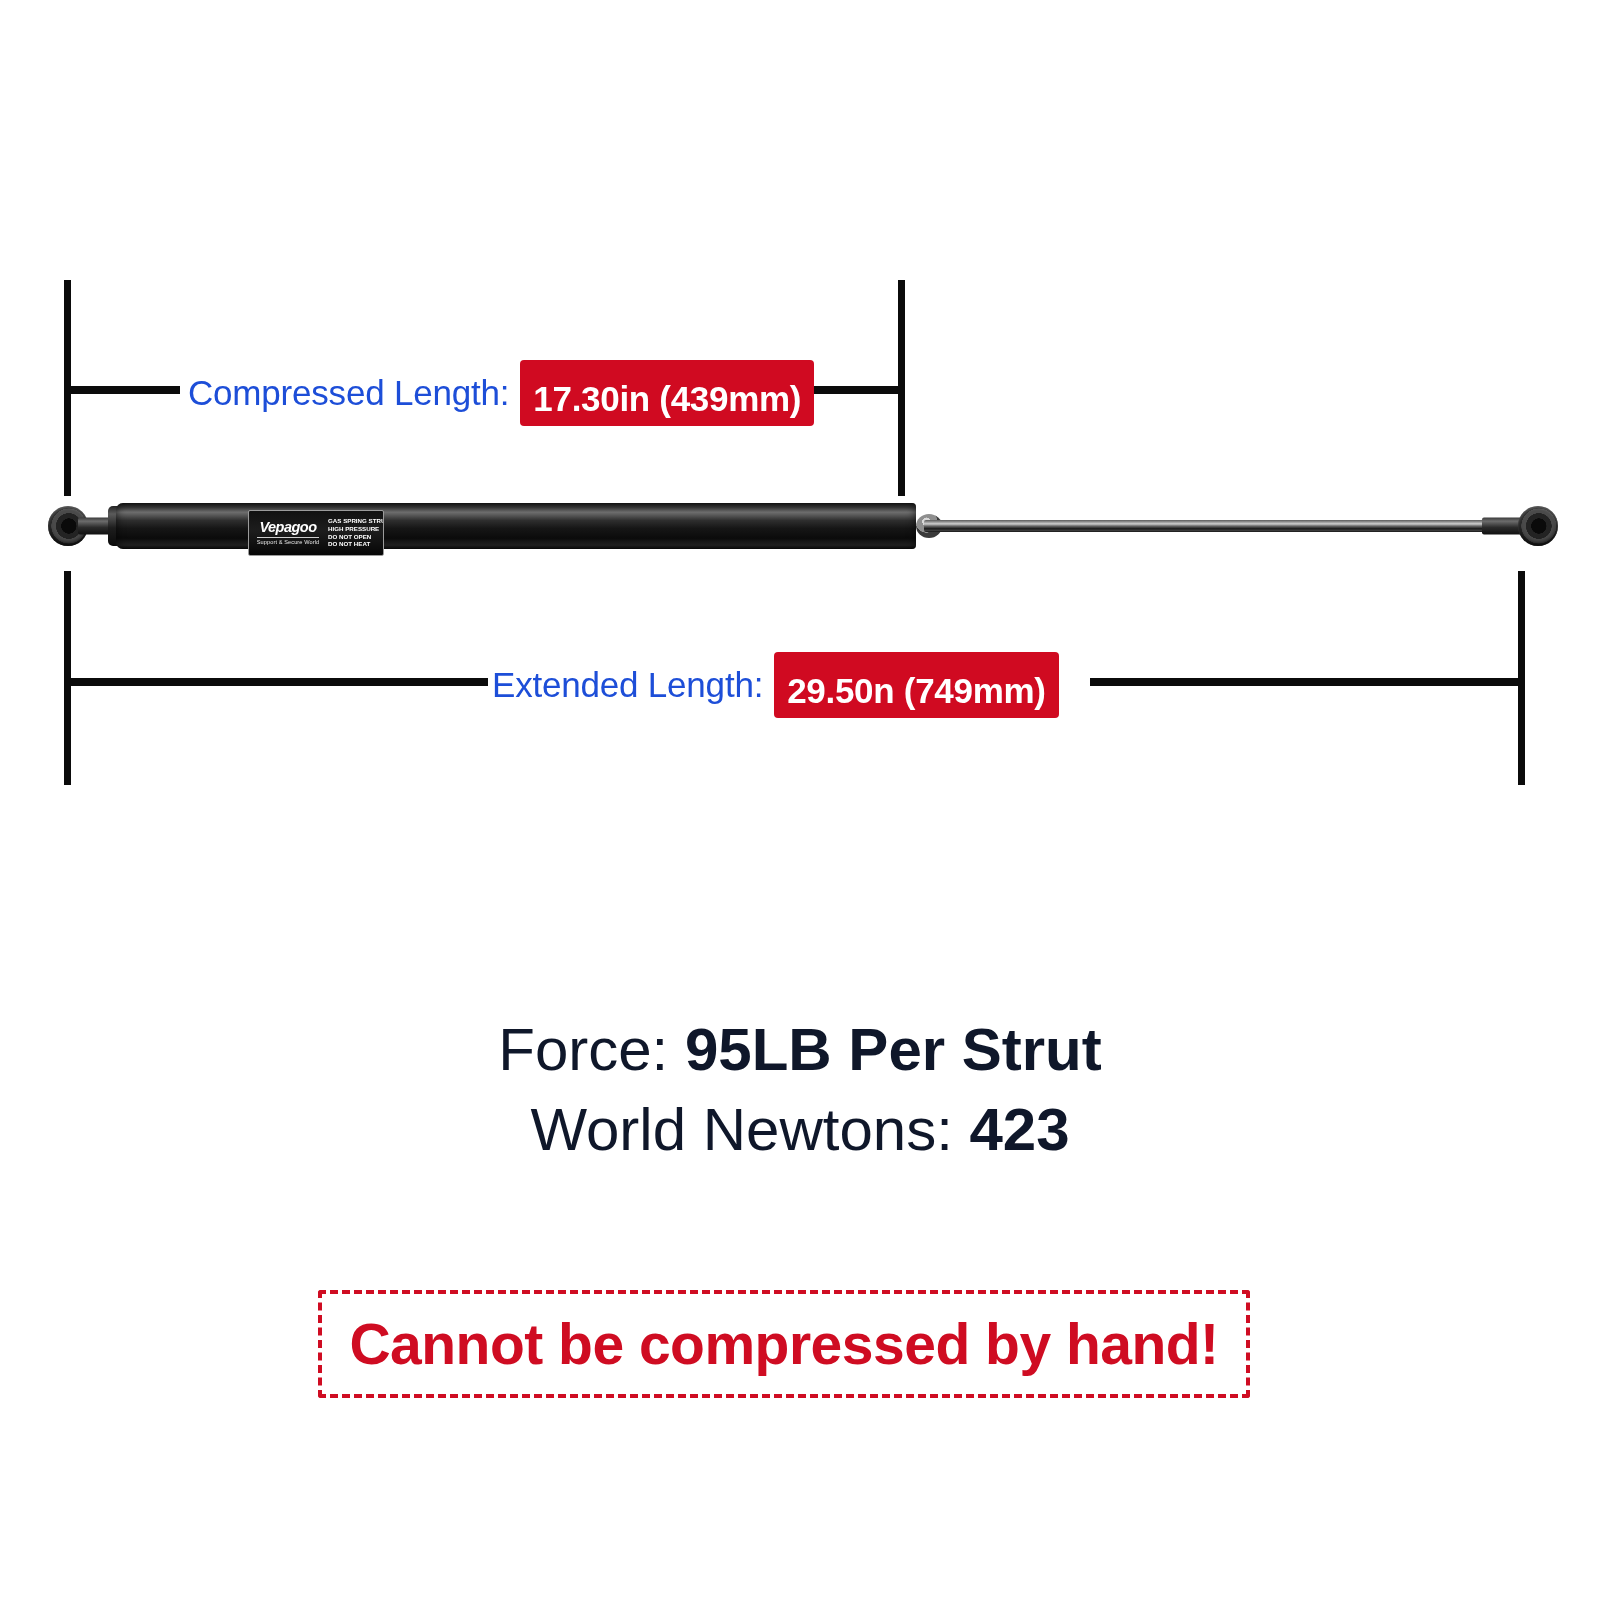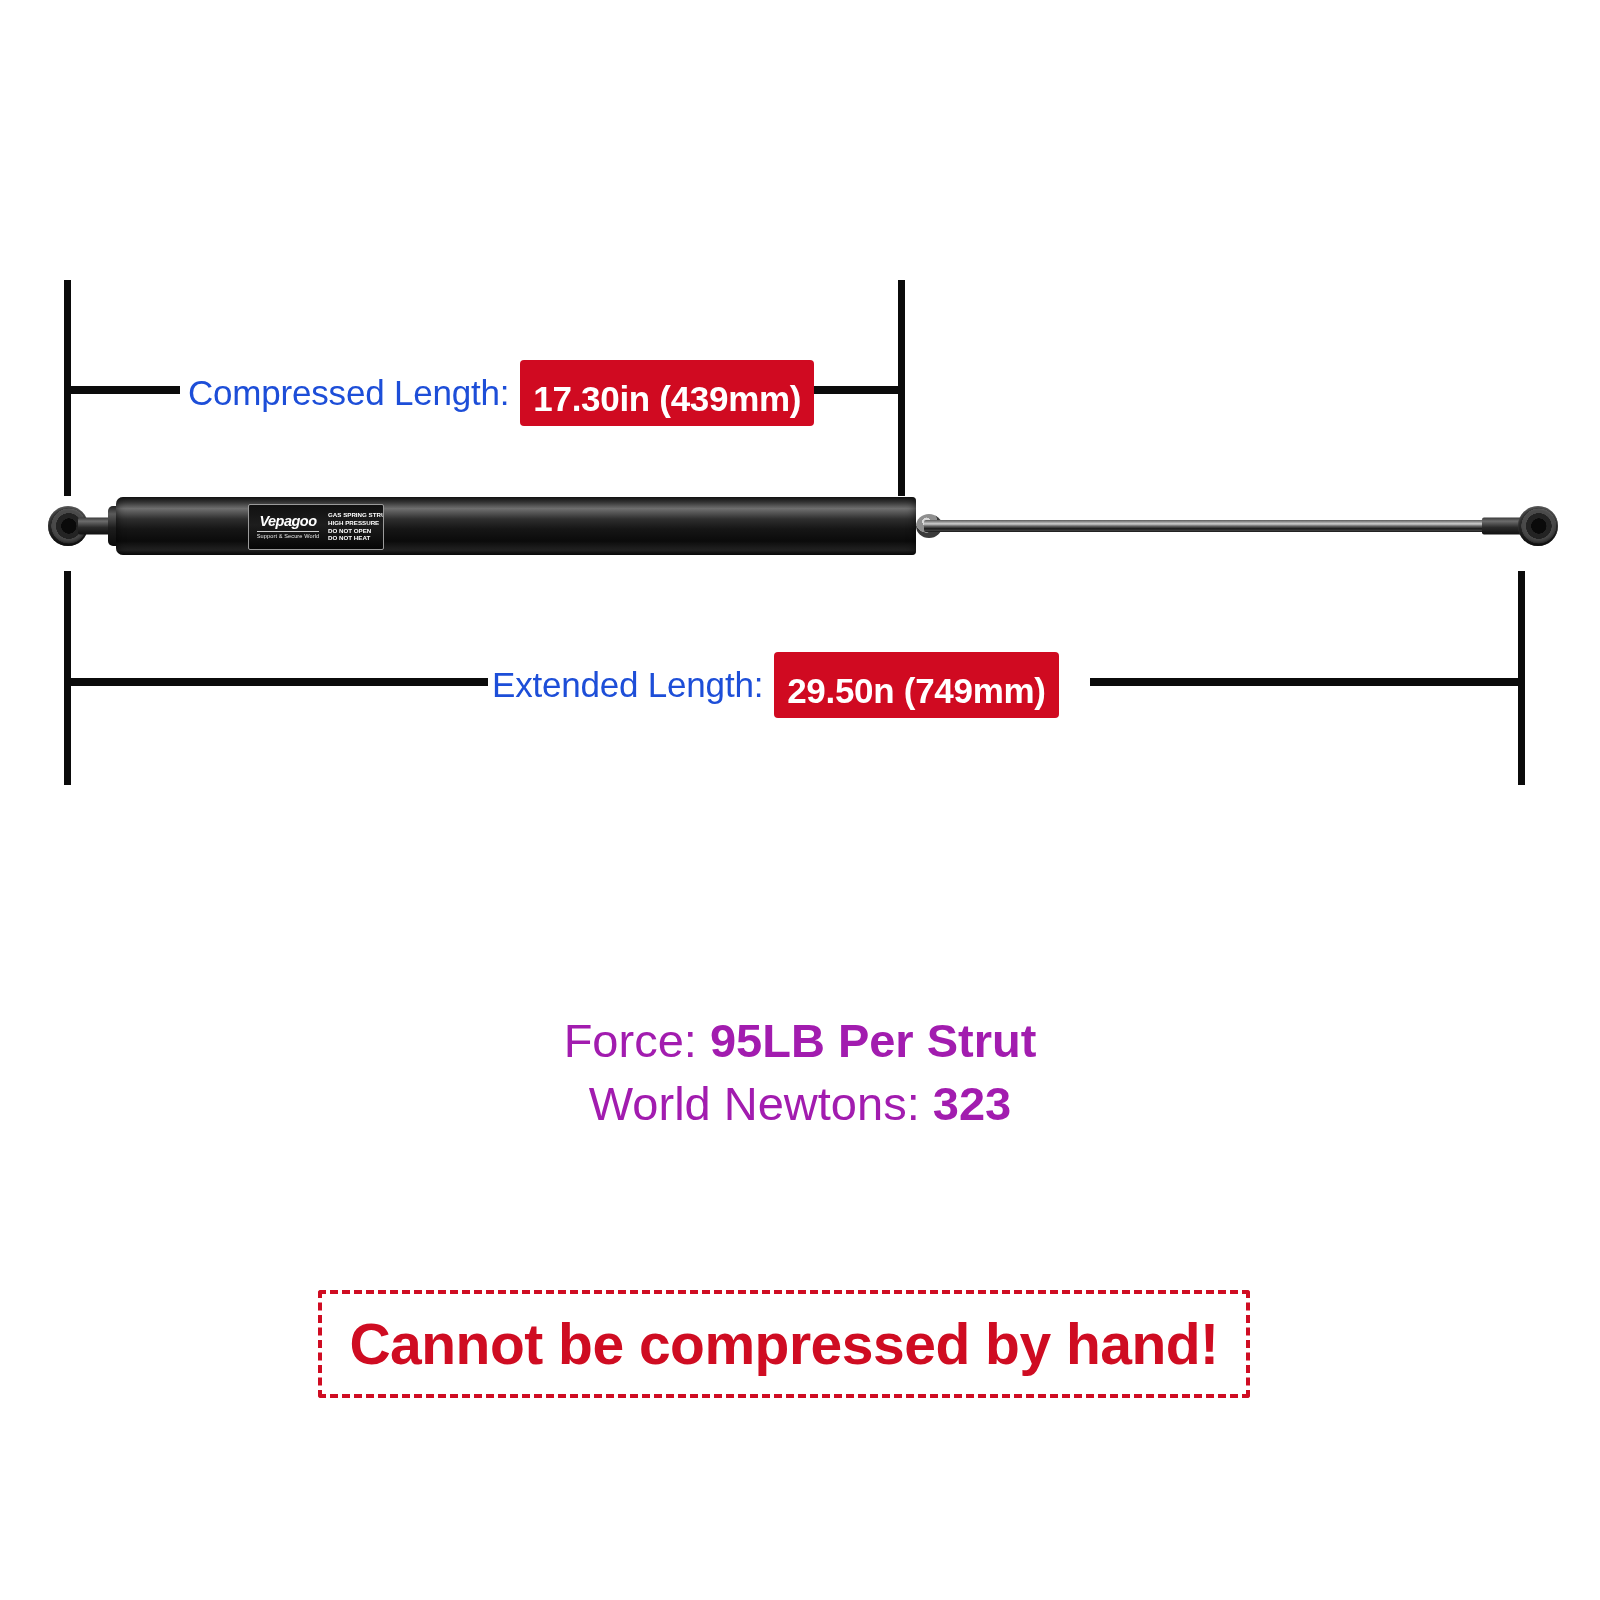--- a/index.html
+++ b/index.html
@@ -88,21 +88,21 @@
   }
   .neck.left  { left: 30px;  width: 46px; }
   .neck.right { right: 30px; width: 46px; }
 
   .cyl {
     position: absolute;
     top: 50%;
     transform: translateY(-50%);
     left: 68px;
     width: 800px;
-    height: 58px;
+    height: 46px;
     border-radius: 7px 4px 4px 7px;
     background:
       linear-gradient(to bottom,
         #1b1b1b 0%,
         #3e3e3e 10%,
         #6f6f6f 20%,
         #2e2e2e 38%,
         #161616 55%,
         #0b0b0b 76%,
         #242424 92%,
@@ -204,22 +204,22 @@
 
   
   #force-block {
     position: absolute;
     left: 0;
     top: 1010px;
     width: 1600px;
     text-align: center;
   }
   .force-line {
-    font-size: 47px;
-    color: #a21caf;
+    font-size: 60px;
+    color: #0f172a;
     line-height: 1.34;
     white-space: nowrap;
   }
   .force-line b { font-weight: 700; }
 
   
   #warning-box {
     position: absolute;
     left: 318px;
     top: 1290px;
@@ -291,21 +291,21 @@
     <span class="dim-badge">29.50n (749mm)</span>
   </div>
 
   <div id="force-block">
     <div class="force-line">
       <span>Force:</span>
       <b>95LB Per Strut</b>
     </div>
     <div class="force-line">
       <span>World Newtons:</span>
-      <b>323</b>
+      <b>423</b>
     </div>
   </div>
 
   <div id="warning-box">
     <span id="warning-text">Cannot be compressed by hand!</span>
   </div>
 
 </div>
 
 </body></html>

